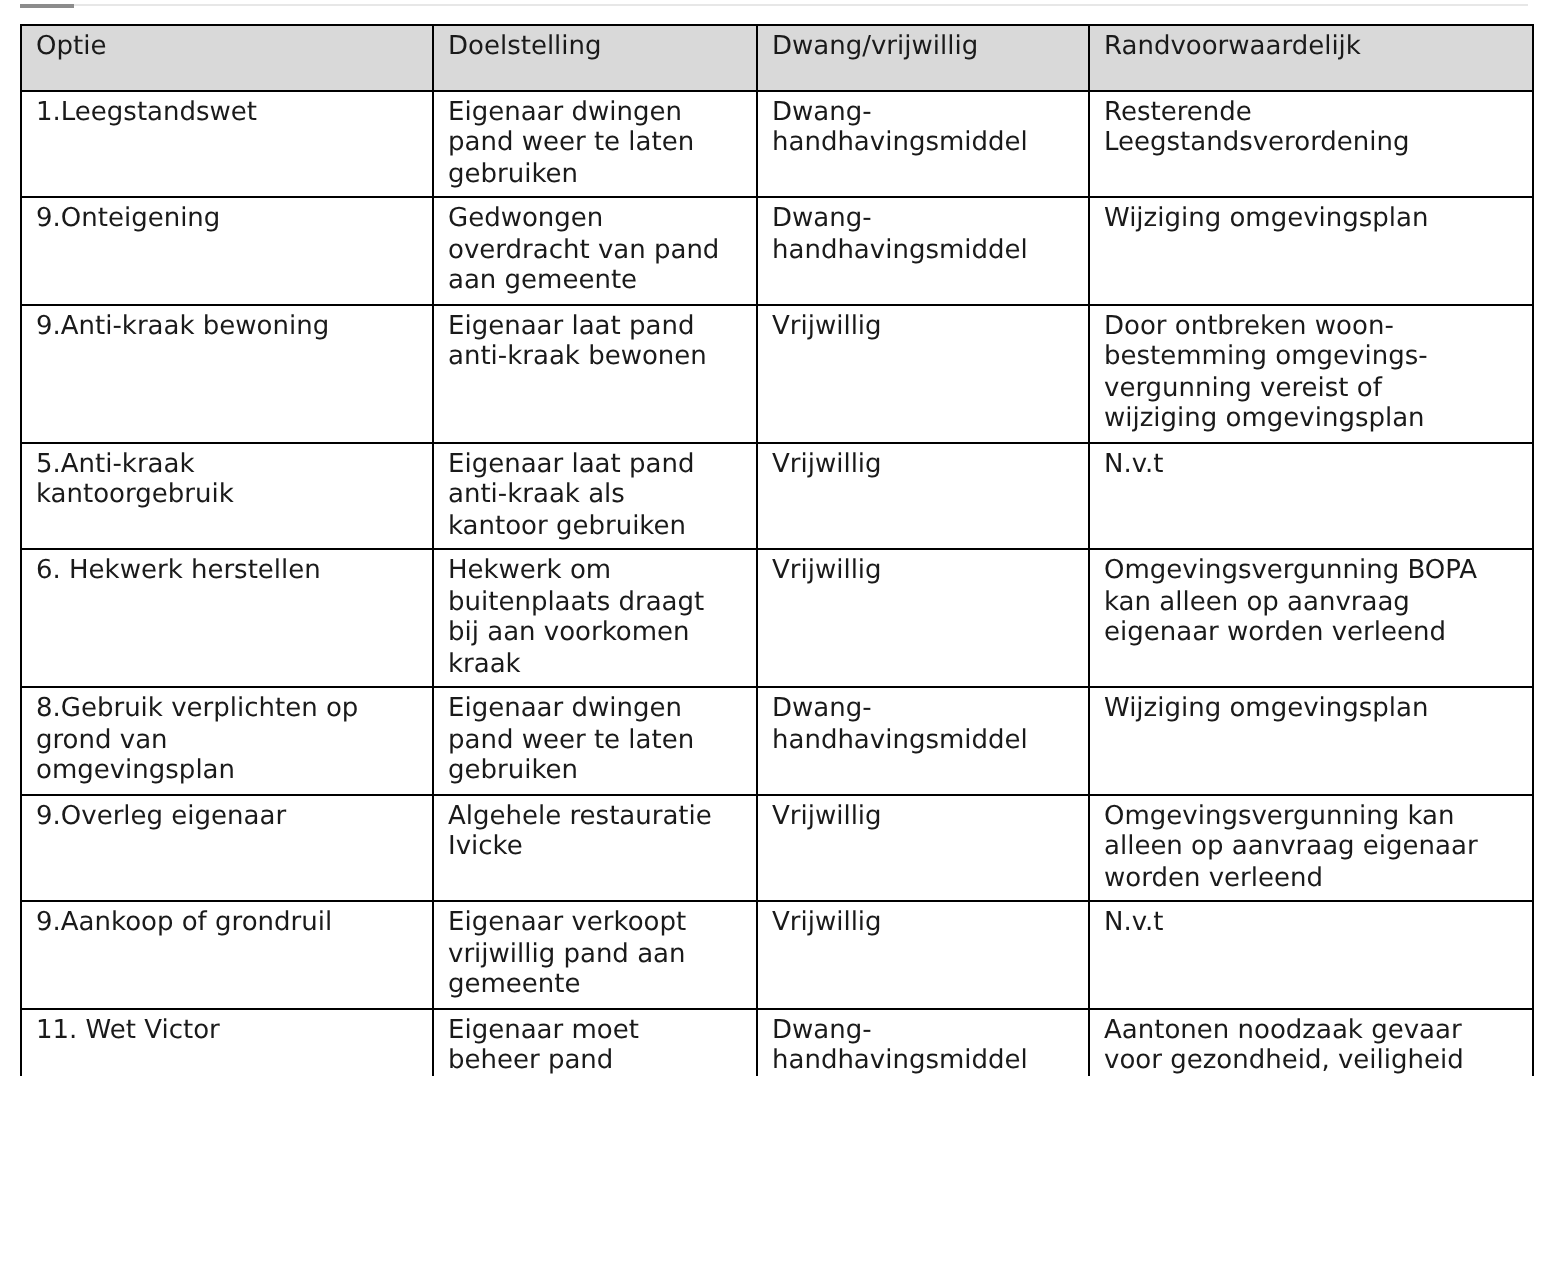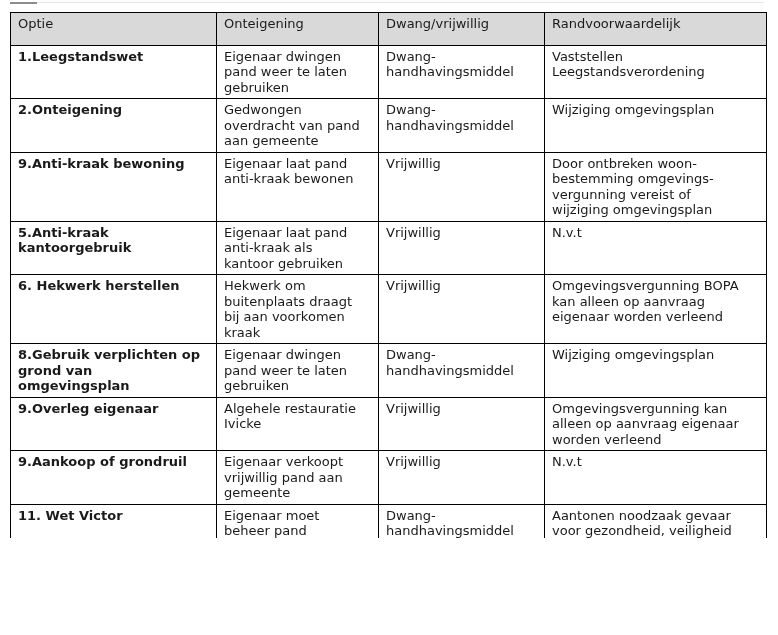--- a/index.html
+++ b/index.html
@@ -50,59 +50,59 @@
     color: #1a1a1a;
     white-space: pre-line;
     overflow: hidden;
   }
   th {
     background: #d9d9d9;
     font-weight: normal;
     padding-bottom: 13px;
   }
   td.col-optie {
-    font-weight: bold;
+    font-weight: normal;
   }
 </style>
 </head>
 <body>
 
 <div class="page">
 
   <div class="artifact-dark"></div>
   <div class="artifact-light"></div>
 
   <table class="options-table">
     <colgroup>
       <col class="c1">
         <col class="c2">
         <col class="c3">
         <col class="c4">
     </colgroup>
     <thead>
       <tr>
         <th>Optie</th>
-        <th>Onteigening</th>
+        <th>Doelstelling</th>
         <th>Dwang/vrijwillig</th>
         <th>Randvoorwaardelijk</th>
       </tr>
     </thead>
     <tbody>
       <tr>
         <td class="col-optie">1.Leegstandswet</td>
         <td>Eigenaar dwingen
 pand weer te laten
 gebruiken</td>
         <td>Dwang-
 handhavingsmiddel</td>
-        <td>Vaststellen
+        <td>Resterende
 Leegstandsverordening</td>
       </tr>
       <tr>
-        <td class="col-optie">2.Onteigening</td>
+        <td class="col-optie">9.Onteigening</td>
         <td>Gedwongen
 overdracht van pand
 aan gemeente</td>
         <td>Dwang-
 handhavingsmiddel</td>
         <td>Wijziging omgevingsplan</td>
       </tr>
       <tr>
         <td class="col-optie">9.Anti-kraak bewoning</td>
         <td>Eigenaar laat pand

